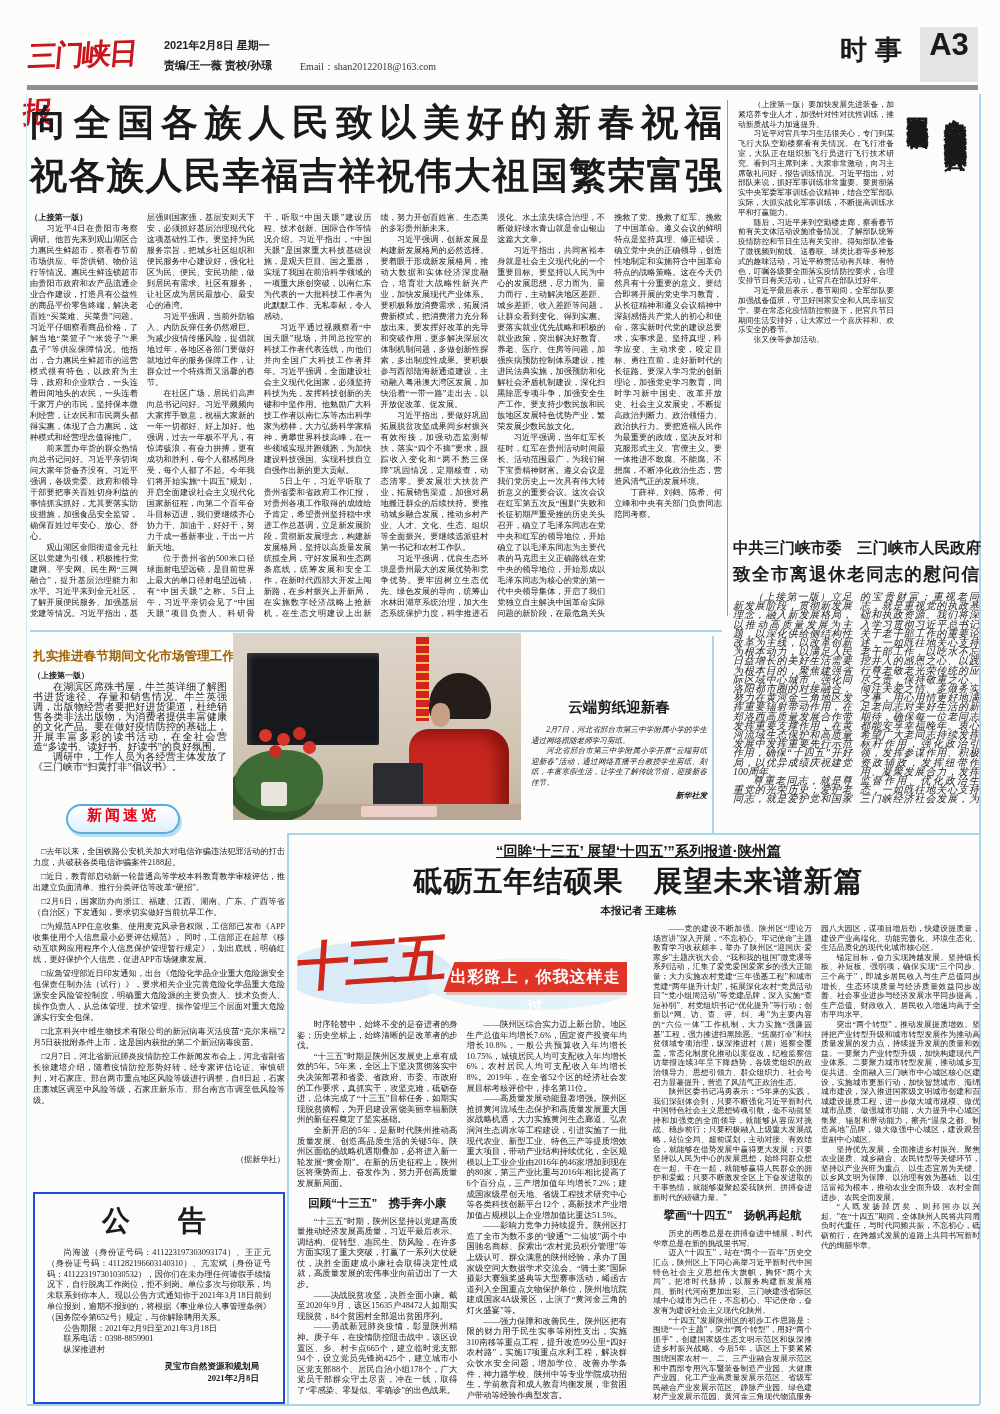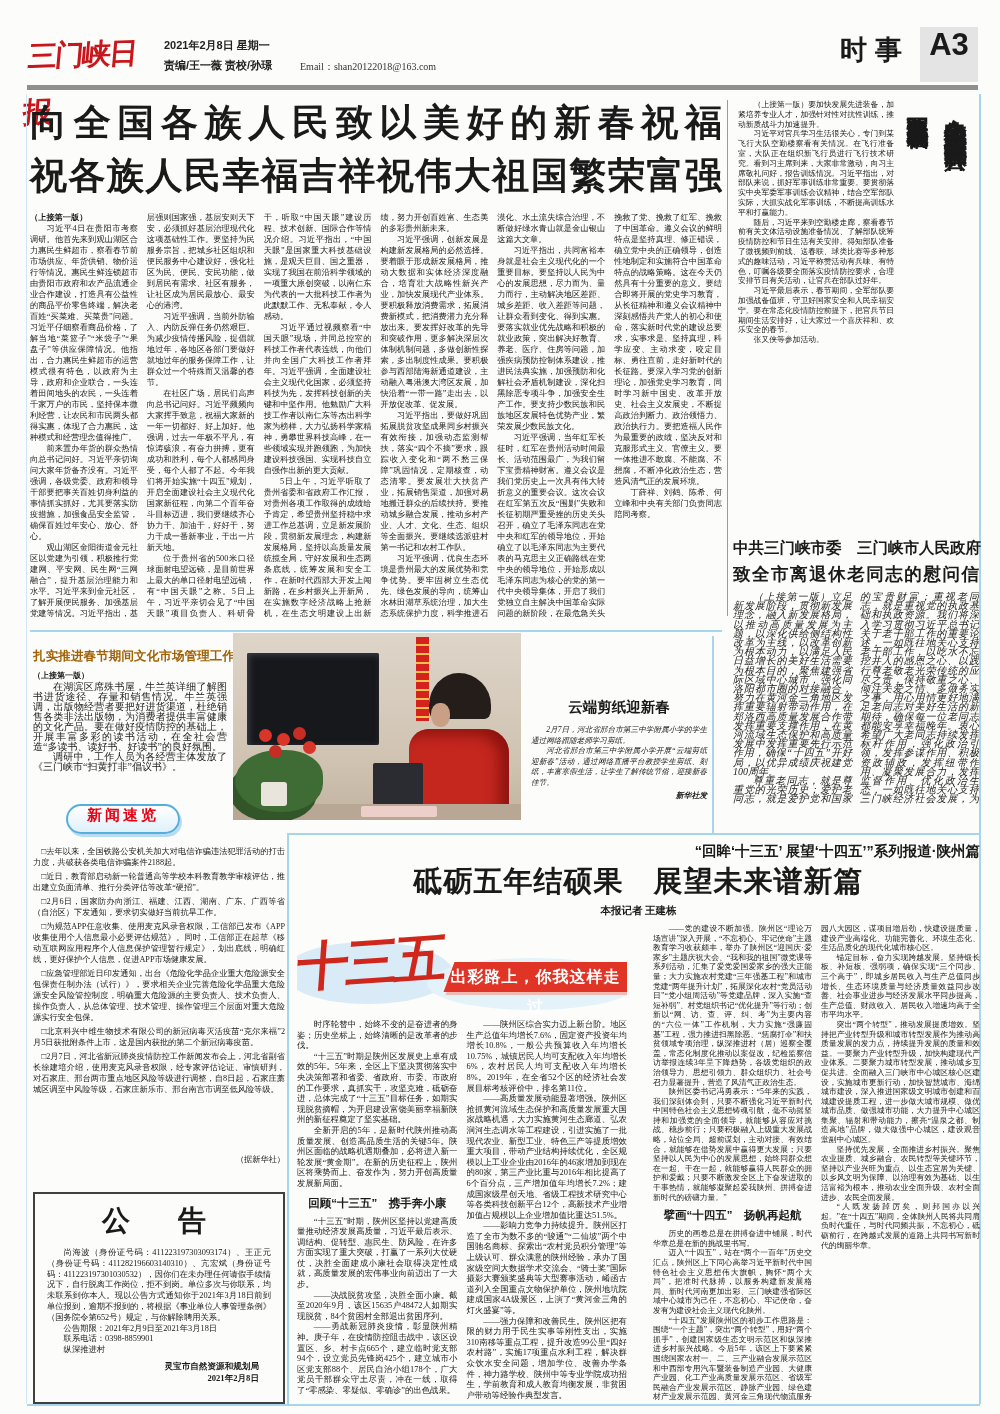--- a/index.html
+++ b/index.html
@@ -90,29 +90,29 @@
 
   
   #badge{left:66px;top:804px;width:110px;height:26px;border:2px solid #55aede;border-radius:15px;
          background:linear-gradient(#ffffff,#dff0fa);box-shadow:2px 3px 0 #b8dcf0;
          text-align:center;line-height:26px;font:800 15px "Liberation Sans",sans-serif;color:#e60012;letter-spacing:3px;}
   #briefs{left:33px;top:846px;width:252px;height:340px;font-size:8.2px;line-height:11px;overflow:hidden;}
   .brief-item{text-indent:1em;margin:0 0 3px;text-align:justify;}
   #brief-src{text-align:right;font-size:8.2px;margin-top:-14px;padding-right:2px;}
 
   
-  #notice{left:33px;top:1192px;width:252px;height:212px;border:2px solid #404040;box-sizing:border-box;
+  #notice{left:33px;top:1192px;width:252px;height:212px;border:2px solid #1d4ed8;box-sizing:border-box;
           padding:6px 12px;}
   #notice-title{text-align:center;font:900 28px "DejaVu Serif",serif;letter-spacing:10px;margin:2px 0 8px;}
   #notice .para{font-size:8.3px;line-height:10.8px;margin-top:8px;}
   .notice-meta{font-size:8.3px;line-height:10.8px;text-indent:2em;}
   #notice-sign{text-align:right;font-weight:700;font-size:8.6px;line-height:12px;padding-right:12px;margin-top:4px;}
 
   
-  #sz-kicker{left:297px;top:842px;width:683px;text-align:right;font:700 14.5px "Liberation Sans",sans-serif;}
+  #sz-kicker{left:297px;top:842px;width:683px;text-align:center;font:700 14.5px "Liberation Sans",sans-serif;text-decoration:underline;}
   #sz-headline{left:297px;top:862px;width:683px;text-align:center;font:900 29px "DejaVu Serif",serif;letter-spacing:1px;}
   #sz-byline{left:297px;top:904px;width:683px;text-align:center;font:700 10.5px "Liberation Serif",serif;}
   #sz-body{left:297px;top:924px;width:683px;height:482px;display:flex;gap:10px;}
   .half{column-gap:9px;column-count:2;column-fill:auto;overflow:hidden;text-align:justify;}
   #halfA{width:338px;font-size:8.4px;line-height:10.6px;}
   #halfB{width:335px;font-size:7.8px;line-height:9.6px;margin-left:16px;}
   .subhead{font:800 11.5px "Liberation Sans",sans-serif;text-align:center;margin:6px 0;}
 
   
   #banner{column-span:all;position:relative;height:92px;margin-bottom:4px;overflow:hidden;}
@@ -226,21 +226,21 @@
   </div>
 
   <div class="abs" id="badge">新闻速览</div>
   <div class="abs" id="briefs">
       <p class="brief-item">□去年以来，全国铁路公安机关加大对电信诈骗违法犯罪活动的打击力度，共破获各类电信诈骗案件2188起。</p>
       <p class="brief-item">□近日，教育部启动新一轮普通高等学校本科教育教学审核评估，推出建立负面清单、推行分类评估等改革“硬招”。</p>
       <p class="brief-item">□2月6日，国家防办向浙江、福建、江西、湖南、广东、广西等省（自治区）下发通知，要求切实做好当前抗旱工作。</p>
       <p class="brief-item">□为规范APP任意收集、使用麦克风录音权限，工信部已发布《APP收集使用个人信息最小必要评估规范》。同时，工信部正在起草《移动互联网应用程序个人信息保护管理暂行规定》，划出底线，明确红线，更好保护个人信息，促进APP市场健康发展。</p>
       <p class="brief-item">□应急管理部近日印发通知，出台《危险化学品企业重大危险源安全包保责任制办法（试行）》，要求相关企业完善危险化学品重大危险源安全风险管控制度，明确重大危险源的主要负责人、技术负责人、操作负责人，从总体管理、技术管理、操作管理三个层面对重大危险源实行安全包保。</p>
       <p class="brief-item">□北京科兴中维生物技术有限公司的新冠病毒灭活疫苗“克尔来福”2月5日获批附条件上市，这是国内获批的第二个新冠病毒疫苗。</p>
-      <p class="brief-item">□2月7日，河北省新冠肺炎疫情防控工作新闻发布会上，河北省副省长徐建培介绍，使用麦克风录音权限，经专家评估论证、审慎研判，对石家庄、邢台两市重点地区风险等级进行调整，自8日起，石家庄藁城区调至中风险等级，石家庄新乐市、邢台南宫市调至低风险等级。</p>
+      <p class="brief-item">□2月7日，河北省新冠肺炎疫情防控工作新闻发布会上，河北省副省长徐建培介绍，随着疫情防控形势好转，经专家评估论证、审慎研判，对石家庄、邢台两市重点地区风险等级进行调整，自8日起，石家庄藁城区调至中风险等级，石家庄新乐市、邢台南宫市调至低风险等级。</p>
     </div>
   <div class="abs" id="brief-src" style="left:33px;top:1168px;width:252px;">（据新华社）</div>
 
   <div class="abs" id="notice">
     <div id="notice-title">公　告</div>
     <div>
         <p class="para">尚海波（身份证号码：411223197303093174）、王正元（身份证号码：411282196603140310）、亢宏斌（身份证号码：411223197301030532），因你们在未办理任何请假手续情况下，自行脱离工作岗位，拒不到岗。单位多次与你联系，均未联系到你本人。现以公告方式通知你于2021年3月18日前到单位报到，逾期不报到的，将根据《事业单位人事管理条例》（国务院令第652号）规定，与你解除聘用关系。</p>
       </div>
     <div class="notice-meta">公告期限：2021年2月9日至2021年3月18日</div>
     <div class="notice-meta">联系电话：0398-8859901</div>

